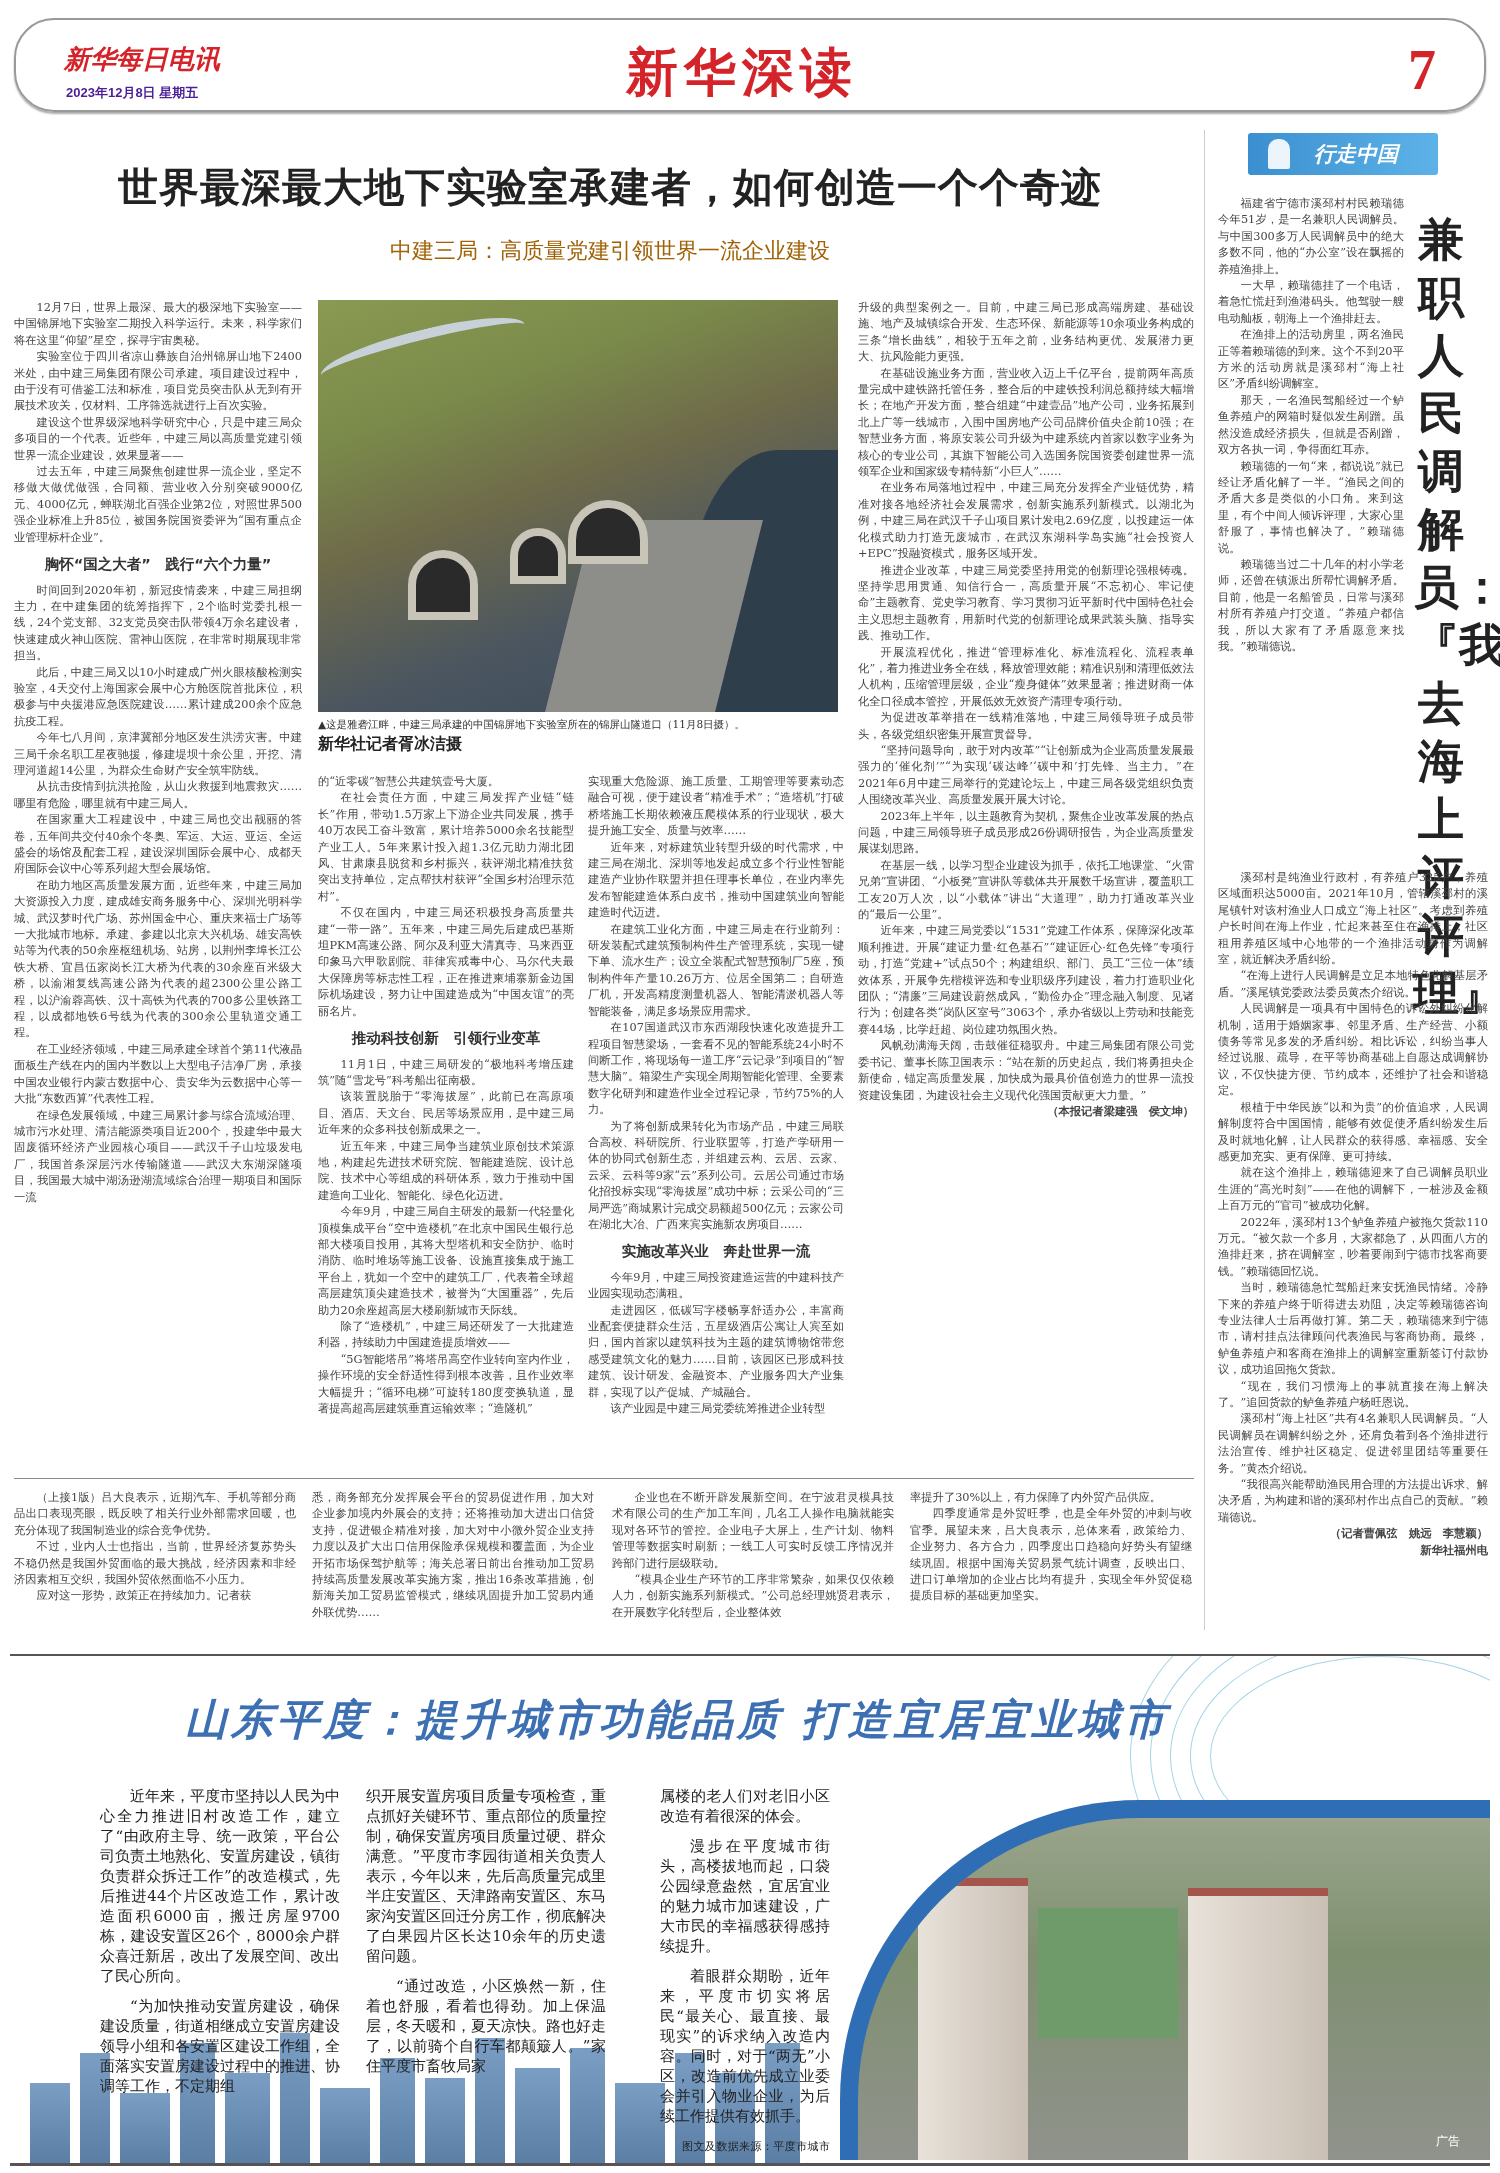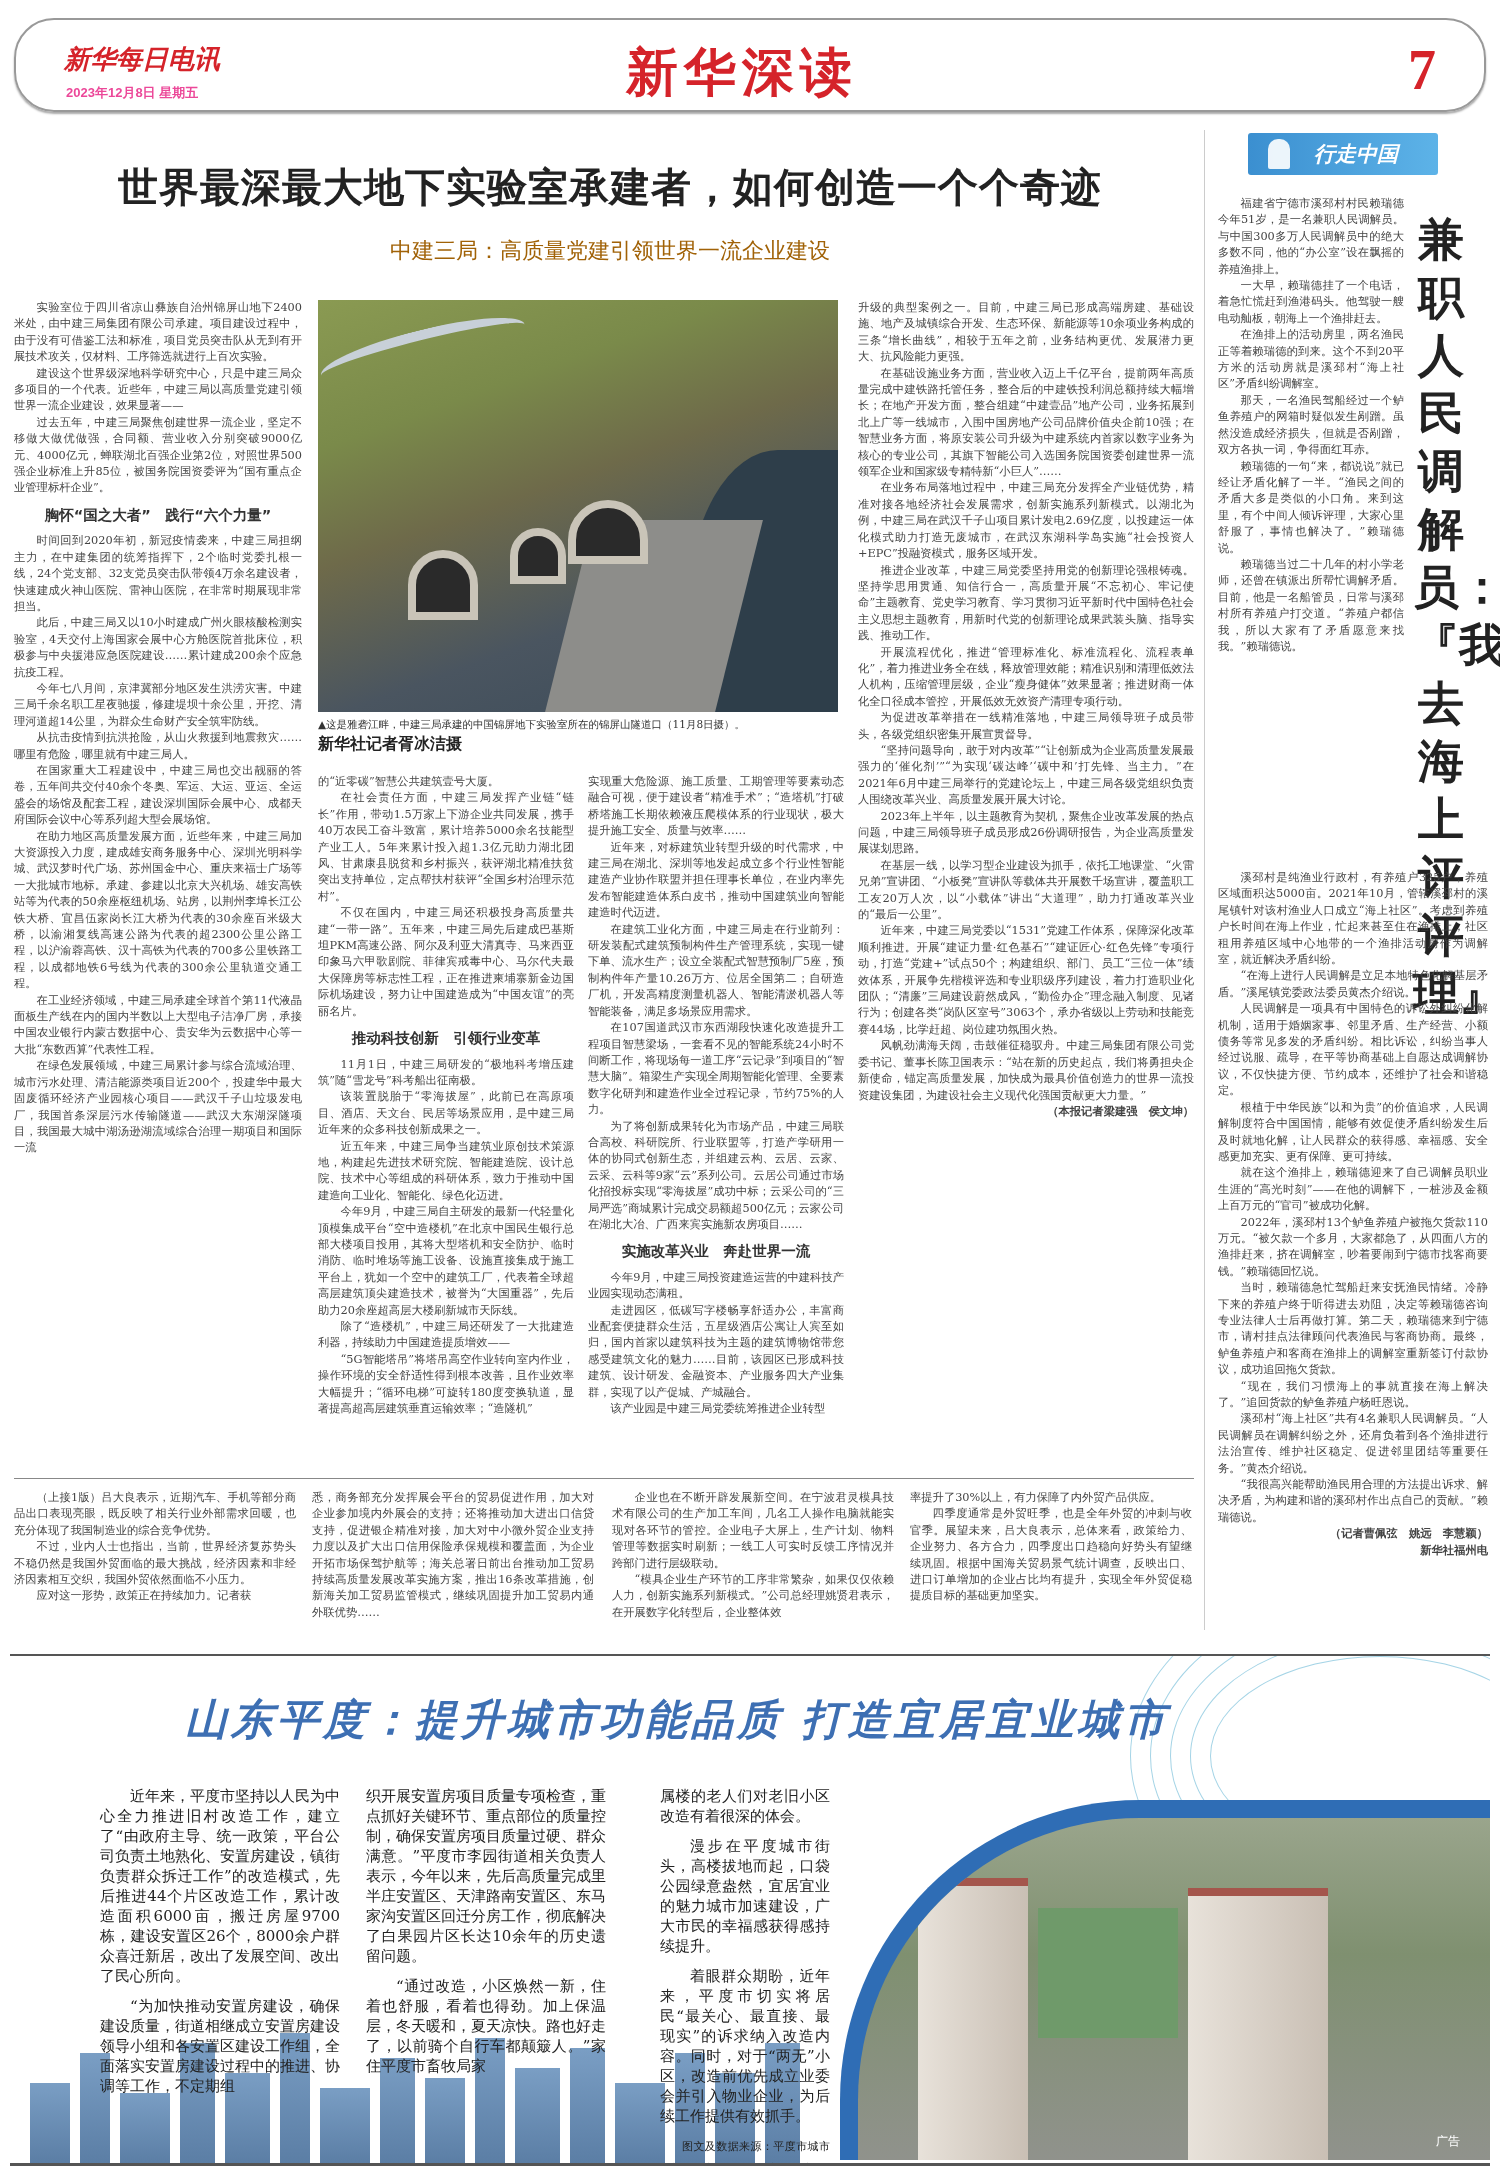--- a/index.html
+++ b/index.html
@@ -1,19 +1,19 @@
 <!DOCTYPE html>
 <html><head>
 <meta charset="utf-8">
 <style>
   * { box-sizing: border-box; margin: 0; padding: 0; }
   body { width: 1500px; height: 2173px; background: #fff; font-family: "DejaVu Serif", serif; color: #333; position: relative; overflow: hidden; }
   .masthead { position: absolute; left: 14px; top: 18px; width: 1472px; height: 94px; border: 2px solid #999; border-radius: 40px; box-shadow: 0 2px 2px #aaa; }
   .mh-brand { position: absolute; left: 48px; top: 22px; color: #d5232a; font-size: 26px; font-weight: bold; font-style: italic; font-family: "DejaVu Serif", serif; }
-  .mh-date { position: absolute; left: 50px; top: 64px; font-size: 13px; color: #ec4899; font-family: "Liberation Sans", sans-serif; font-weight: bold; }
+  .mh-date { position: absolute; left: 50px; top: 64px; font-size: 13px; color: #4c1d95; font-family: "Liberation Sans", sans-serif; font-weight: bold; }
   .mh-title { position: absolute; left: 610px; top: 18px; color: #d5232a; font-size: 52px; font-weight: bold; font-family: "DejaVu Serif", serif; letter-spacing: 6px; }
   .mh-page { position: absolute; right: 48px; top: 18px; color: #d5232a; font-size: 56px; font-weight: bold; font-family: "Liberation Serif", serif; }
 
   .headline { position: absolute; left: 40px; top: 160px; width: 1140px; text-align: center; font-size: 40px; font-weight: bold; color: #222; font-family: "DejaVu Serif", serif; letter-spacing: 1px; }
   .subhead { position: absolute; left: 40px; top: 236px; width: 1140px; text-align: center; font-size: 22px; color: #a16207; font-family: "DejaVu Sans", sans-serif; }
 
   .col { position: absolute; font-size: 11.3px; line-height: 16.4px; color: #444; text-align: justify; }
   .col p { text-indent: 2em; }
   .sect { font-family: "DejaVu Sans", sans-serif; font-weight: bold; font-size: 14.5px; color: #333; text-align: center; margin: 10px 0 10px; text-indent: 0 !important; }
   .byline { text-align: right; font-weight: bold; font-family: "DejaVu Sans", sans-serif; text-indent: 0 !important; }
@@ -52,20 +52,21 @@
   <div class="mh-brand">新华每日电讯</div>
   <div class="mh-date">2023年12月8日 星期五</div>
   <div class="mh-title">新华深读</div>
   <div class="mh-page">7</div>
 </div>
 
 <div class="headline">世界最深最大地下实验室承建者，如何创造一个个奇迹</div>
 <div class="subhead">中建三局：高质量党建引领世界一流企业建设</div>
 
 <div class="col" style="left:14px; top:300px; width:288px;">
+  <p>12月7日，世界上最深、最大的极深地下实验室——中国锦屏地下实验室二期投入科学运行。未来，科学家们将在这里“仰望”星空，探寻宇宙奥秘。</p>
   <p>实验室位于四川省凉山彝族自治州锦屏山地下2400米处，由中建三局集团有限公司承建。项目建设过程中，由于没有可借鉴工法和标准，项目党员突击队从无到有开展技术攻关，仅材料、工序筛选就进行上百次实验。</p>
   <p>建设这个世界级深地科学研究中心，只是中建三局众多项目的一个代表。近些年，中建三局以高质量党建引领世界一流企业建设，效果显著——</p>
   <p>过去五年，中建三局聚焦创建世界一流企业，坚定不移做大做优做强，合同额、营业收入分别突破9000亿元、4000亿元，蝉联湖北百强企业第2位，对照世界500强企业标准上升85位，被国务院国资委评为“国有重点企业管理标杆企业”。</p>
   <p class="sect">胸怀“国之大者”　践行“六个力量”</p>
   <p>时间回到2020年初，新冠疫情袭来，中建三局担纲主力，在中建集团的统筹指挥下，2个临时党委扎根一线，24个党支部、32支党员突击队带领4万余名建设者，快速建成火神山医院、雷神山医院，在非常时期展现非常担当。</p>
   <p>此后，中建三局又以10小时建成广州火眼核酸检测实验室，4天交付上海国家会展中心方舱医院首批床位，积极参与中央援港应急医院建设……累计建成200余个应急抗疫工程。</p>
   <p>今年七八月间，京津冀部分地区发生洪涝灾害。中建三局千余名职工星夜驰援，修建堤坝十余公里，开挖、清理河道超14公里，为群众生命财产安全筑牢防线。</p>
   <p>从抗击疫情到抗洪抢险，从山火救援到地震救灾……哪里有危险，哪里就有中建三局人。</p>
   <p>在国家重大工程建设中，中建三局也交出靓丽的答卷，五年间共交付40余个冬奥、军运、大运、亚运、全运盛会的场馆及配套工程，建设深圳国际会展中心、成都天府国际会议中心等系列超大型会展场馆。</p>
   <p>在助力地区高质量发展方面，近些年来，中建三局加大资源投入力度，建成雄安商务服务中心、深圳光明科学城、武汉梦时代广场、苏州国金中心、重庆来福士广场等一大批城市地标。承建、参建以北京大兴机场、雄安高铁站等为代表的50余座枢纽机场、站房，以荆州李埠长江公铁大桥、宜昌伍家岗长江大桥为代表的30余座百米级大桥，以渝湘复线高速公路为代表的超2300公里公路工程，以沪渝蓉高铁、汉十高铁为代表的700多公里铁路工程，以成都地铁6号线为代表的300余公里轨道交通工程。</p>

